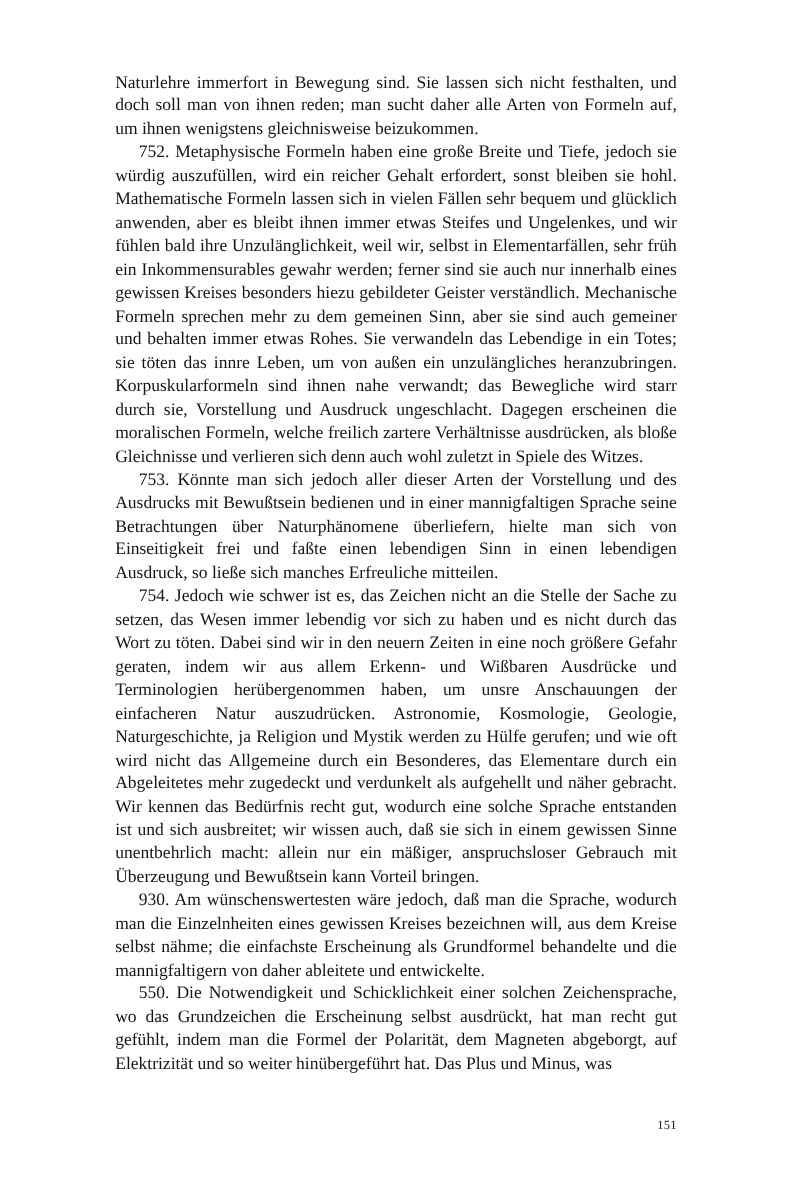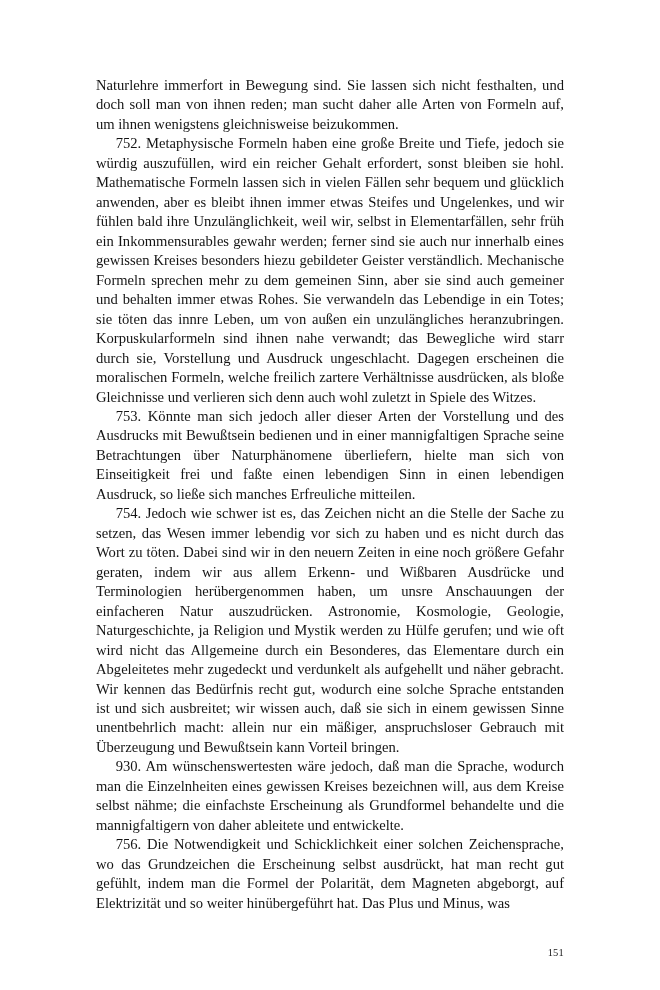--- a/index.html
+++ b/index.html
@@ -11,54 +11,54 @@
     width: 660px;
     height: 990px;
     font-family: "Liberation Serif", serif;
     color: #111111;
   }
   .page {
     position: relative;
     width: 660px;
     height: 990px;
     box-sizing: border-box;
-    padding: 76px 96px 40px 96px;
+    padding: 60px 96px 40px 96px;
     background: #ffffff;
   }
   .body-text {
     font-size: 14.6px;
     line-height: 1.335;
     text-align: justify;
     text-justify: inter-word;
     hyphens: none;
     color: #141414;
   }
   .body-text p {
     margin: 0;
     text-indent: 0;
   }
   .body-text p.indented {
     text-indent: 1.35em;
   }
   .page-number {
     position: absolute;
     right: 96px;
-    bottom: 32px;
+    bottom: 46px;
     font-size: 10.5px;
     font-family: "Liberation Serif", serif;
     color: #222222;
     letter-spacing: 0.2px;
   }
 </style>
 </head>
 <body>
 
 <div class="page">
   <div class="body-text">
     <p>Naturlehre immerfort in Bewegung sind. Sie lassen sich nicht festhalten, und doch soll man von ihnen reden; man sucht daher alle Arten von Formeln auf, um ihnen wenigstens gleichnisweise beizukommen.</p>
     <p class="indented">752. Metaphysische Formeln haben eine große Breite und Tiefe, jedoch sie würdig auszufüllen, wird ein reicher Gehalt erfordert, sonst bleiben sie hohl. Mathematische Formeln lassen sich in vielen Fällen sehr bequem und glücklich anwenden, aber es bleibt ihnen immer etwas Steifes und Ungelenkes, und wir fühlen bald ihre Unzulänglichkeit, weil wir, selbst in Elementarfällen, sehr früh ein Inkommensurables gewahr werden; ferner sind sie auch nur innerhalb eines gewissen Kreises besonders hiezu gebildeter Geister verständlich. Mechanische Formeln sprechen mehr zu dem gemeinen Sinn, aber sie sind auch gemeiner und behalten immer etwas Rohes. Sie verwandeln das Lebendige in ein Totes; sie töten das innre Leben, um von außen ein unzulängliches heranzubringen. Korpuskularformeln sind ihnen nahe verwandt; das Bewegliche wird starr durch sie, Vorstellung und Ausdruck ungeschlacht. Dagegen erscheinen die moralischen Formeln, welche freilich zartere Verhältnisse ausdrücken, als bloße Gleichnisse und verlieren sich denn auch wohl zuletzt in Spiele des Witzes.</p>
     <p class="indented">753. Könnte man sich jedoch aller dieser Arten der Vorstellung und des Ausdrucks mit Bewußtsein bedienen und in einer mannigfaltigen Sprache seine Betrachtungen über Naturphänomene überliefern, hielte man sich von Einseitigkeit frei und faßte einen lebendigen Sinn in einen lebendigen Ausdruck, so ließe sich manches Erfreuliche mitteilen.</p>
     <p class="indented">754. Jedoch wie schwer ist es, das Zeichen nicht an die Stelle der Sache zu setzen, das Wesen immer lebendig vor sich zu haben und es nicht durch das Wort zu töten. Dabei sind wir in den neuern Zeiten in eine noch größere Gefahr geraten, indem wir aus allem Erkenn- und Wißbaren Ausdrücke und Terminologien herübergenommen haben, um unsre Anschauungen der einfacheren Natur auszudrücken. Astronomie, Kosmologie, Geologie, Naturgeschichte, ja Religion und Mystik werden zu Hülfe gerufen; und wie oft wird nicht das Allgemeine durch ein Besonderes, das Elementare durch ein Abgeleitetes mehr zugedeckt und verdunkelt als aufgehellt und näher gebracht. Wir kennen das Bedürfnis recht gut, wodurch eine solche Sprache entstanden ist und sich ausbreitet; wir wissen auch, daß sie sich in einem gewissen Sinne unentbehrlich macht: allein nur ein mäßiger, anspruchsloser Gebrauch mit Überzeugung und Bewußtsein kann Vorteil bringen.</p>
     <p class="indented">930. Am wünschenswertesten wäre jedoch, daß man die Sprache, wodurch man die Einzelnheiten eines gewissen Kreises bezeichnen will, aus dem Kreise selbst nähme; die einfachste Erscheinung als Grundformel behandelte und die mannigfaltigern von daher ableitete und entwickelte.</p>
-    <p class="indented">756. Die Notwendigkeit und Schicklichkeit einer solchen Zeichensprache, wo das Grundzeichen die Erscheinung selbst ausdrückt, hat man recht gut gefühlt, indem man die Formel der Polarität, dem Magneten abgeborgt, auf Elektrizität und so weiter hinübergeführt hat. Das Plus und Minus, was</p>
+    <p class="indented">550. Die Notwendigkeit und Schicklichkeit einer solchen Zeichensprache, wo das Grundzeichen die Erscheinung selbst ausdrückt, hat man recht gut gefühlt, indem man die Formel der Polarität, dem Magneten abgeborgt, auf Elektrizität und so weiter hinübergeführt hat. Das Plus und Minus, was</p>
   </div>
   <div class="page-number">151</div>
 </div>
 
 </body></html>

